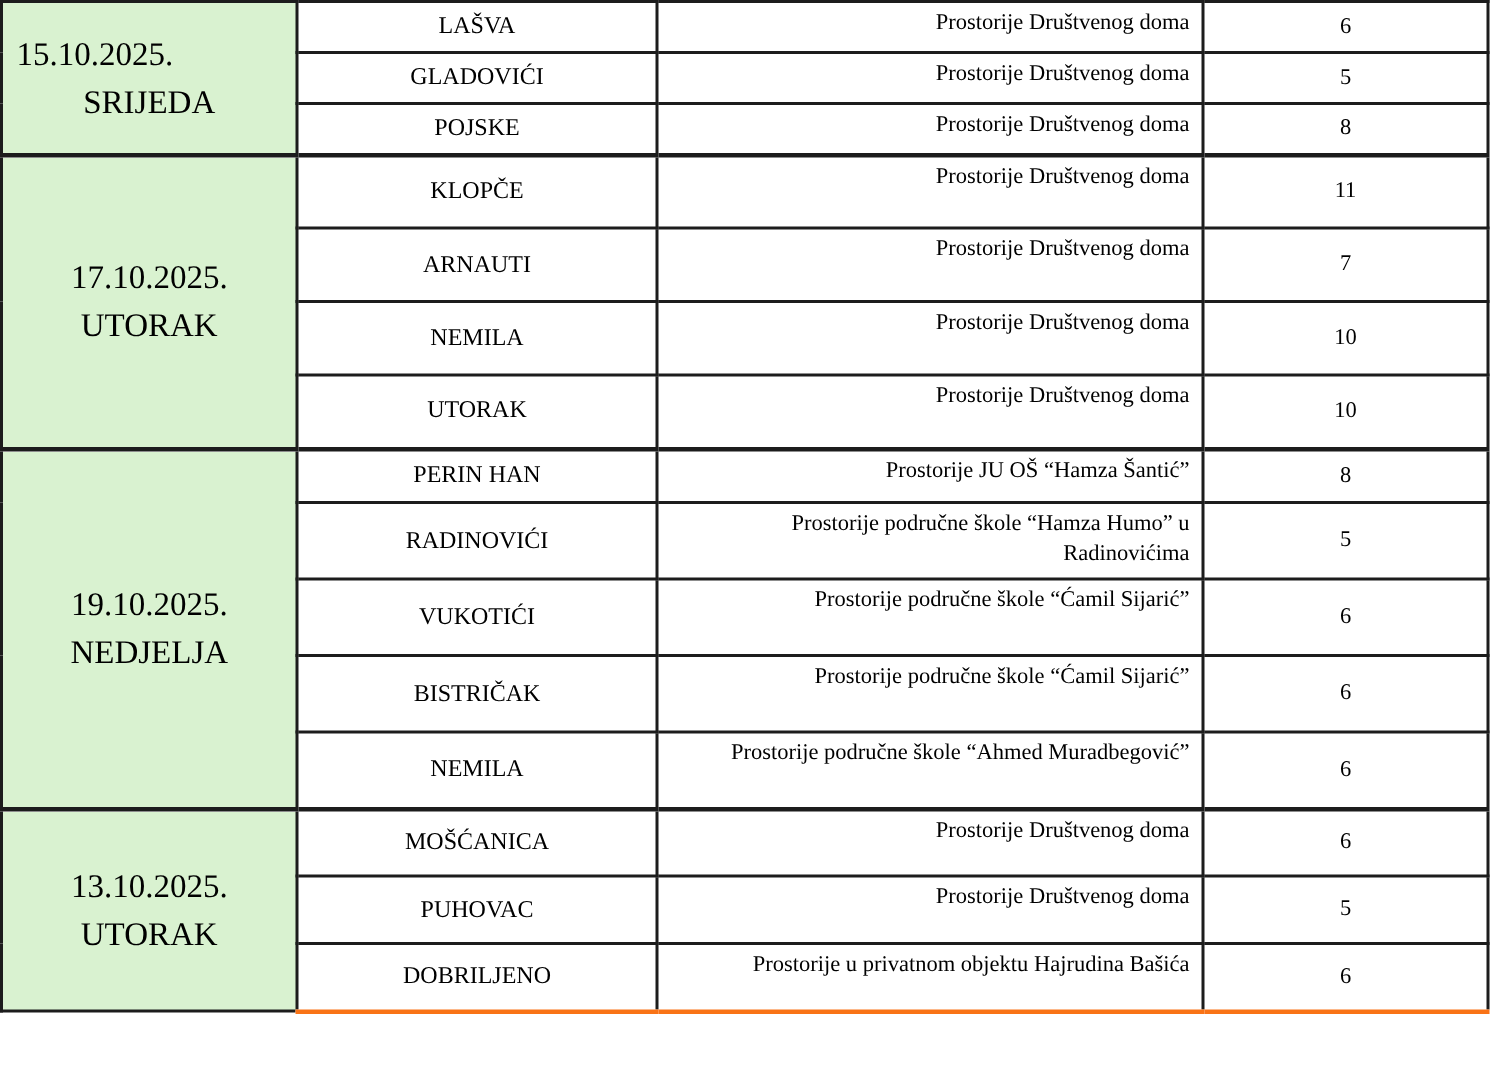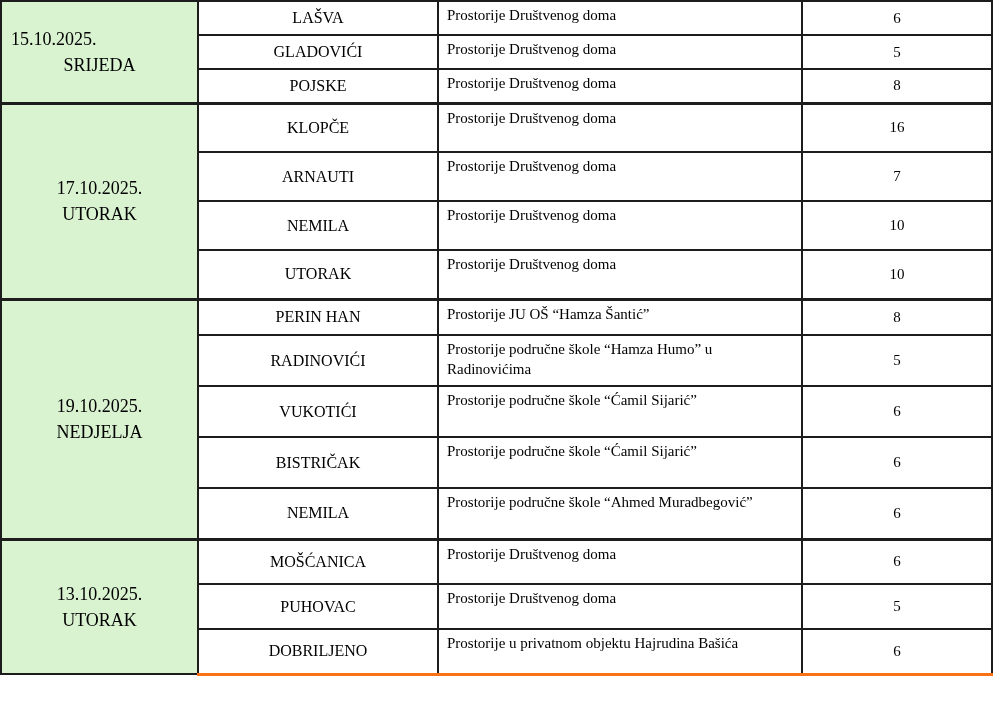--- a/index.html
+++ b/index.html
@@ -21,33 +21,33 @@
     margin-left: 28px;
   }
   tr.block-start td { border-top: 3px solid #1c1c1c; }
   tr.table-end td { border-bottom: 3px solid #f97316; }
 
   td.date-cell {
     background: #d9f2d0;
     width: 197px;
     text-align: center;
     vertical-align: middle;
-    font-size: 18px;
+    font-size: 22px;
     line-height: 1.45;
   }
   td.place-cell {
     width: 240px;
     text-align: center;
     vertical-align: middle;
     font-size: 16px;
     padding: 0 4px;
   }
   td.venue-cell {
     width: 364px;
-    text-align: left;
+    text-align: right;
     vertical-align: top;
     font-size: 15px;
     padding: 3px 8px 0 8px;
     line-height: 1.35;
   }
   td.count-cell {
     width: 190px;
     text-align: center;
     vertical-align: middle;
     font-size: 15px;
@@ -87,21 +87,21 @@
       <td class="count-cell">8</td>
     </tr>
 
     <tr class="h-b2 block-start">
       <td class="date-cell" rowspan="4">
         <div class="date-line">17.10.2025.</div>
         <div class="day-line">UTORAK</div>
       </td>
       <td class="place-cell">KLOPČE</td>
       <td class="venue-cell">Prostorije Društvenog doma</td>
-      <td class="count-cell">16</td>
+      <td class="count-cell">11</td>
     </tr>
     <tr class="h-b2">
       <td class="place-cell">ARNAUTI</td>
       <td class="venue-cell">Prostorije Društvenog doma</td>
       <td class="count-cell">7</td>
     </tr>
     <tr class="h-b2">
       <td class="place-cell">NEMILA</td>
       <td class="venue-cell">Prostorije Društvenog doma</td>
       <td class="count-cell">10</td>

